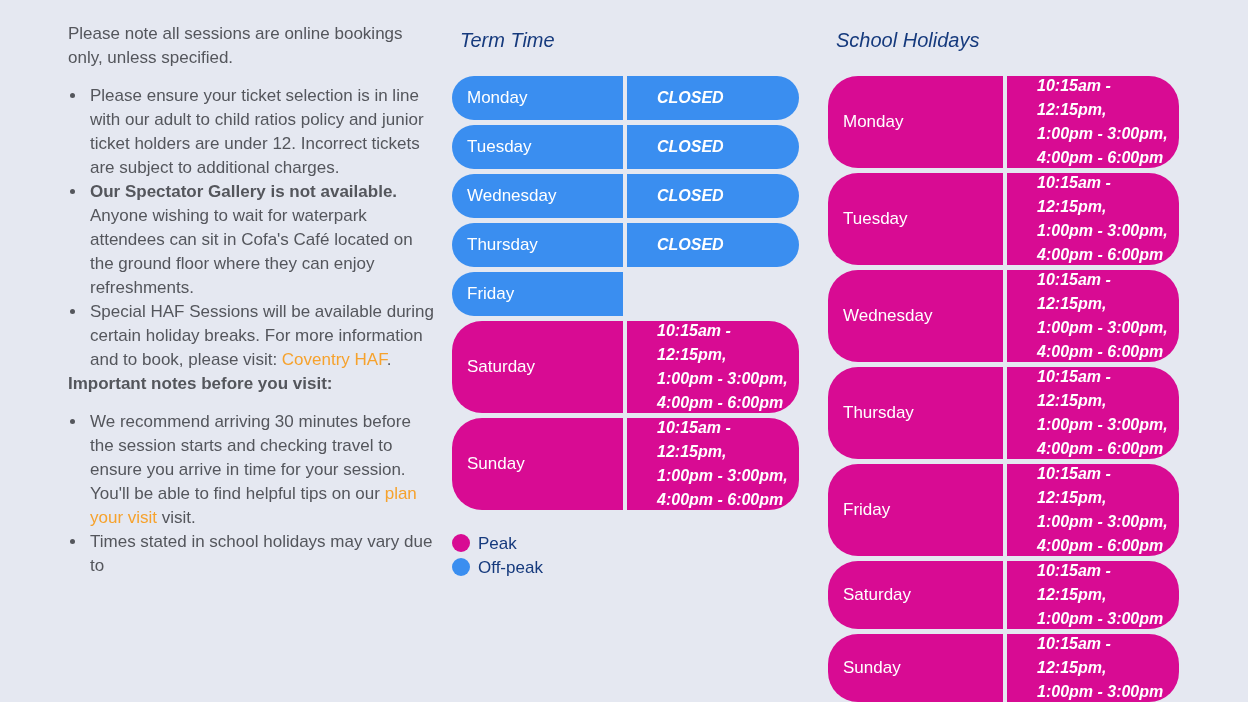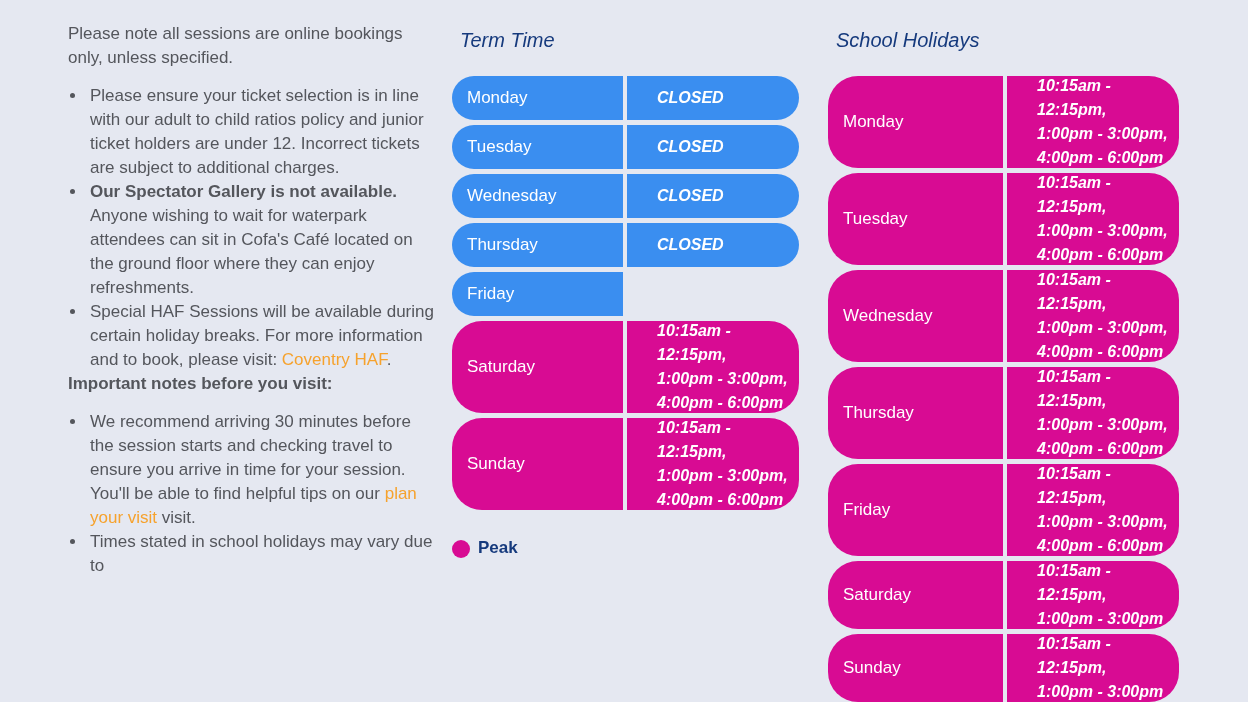--- a/index.html
+++ b/index.html
@@ -44,21 +44,21 @@
   .lines2{height:68px;}
   .lines3{height:92px;}
   .lines1 .day{border-radius:22px 0 0 22px;}
   .lines1 .times{border-radius:0 22px 22px 0;}
   .lines2 .day,.lines3 .day{border-radius:30px 0 0 30px;}
   .lines2 .times,.lines3 .times{border-radius:0 30px 30px 0;}
   .offpeak .cell{background:var(--blue);}
   .peak .cell{background:var(--pink);}
   
   .legend{margin-top:24px;}
-  .legend-row{display:flex;align-items:flex-end;height:24px;font-weight:bold;}
+  .legend-row{display:flex;align-items:flex-start;height:24px;}
   .dot{width:18px;height:18px;border-radius:50%;margin-right:8px;flex:0 0 auto;}
   .dot-peak{background:var(--pink);}
   .dot-offpeak{background:var(--blue);}
   .legend-label{font-size:17px;color:var(--navy);}
 </style>
 </head>
 <body>
 
 <aside class="left-col">
 
@@ -149,20 +149,24 @@
           <div class="time-line">4:00pm - 6:00pm</div>
         </div>
   </div>
     </div>
 
   <div class="legend">
     <div class="legend-row">
       <span class="dot dot-peak"></span>
       <span class="legend-label">Peak</span>
     </div>
+    <div class="legend-row">
+      <span class="dot dot-offpeak"></span>
+      <span class="legend-label">Off-peak</span>
+    </div>
   </div>
 </section>
 
 <section class="holiday-col">
   <h2>School Holidays</h2>
   <div id="holiday-table">
       <div class="row peak lines3">
     <div class="cell day">
       <span>Monday</span>
     </div>

